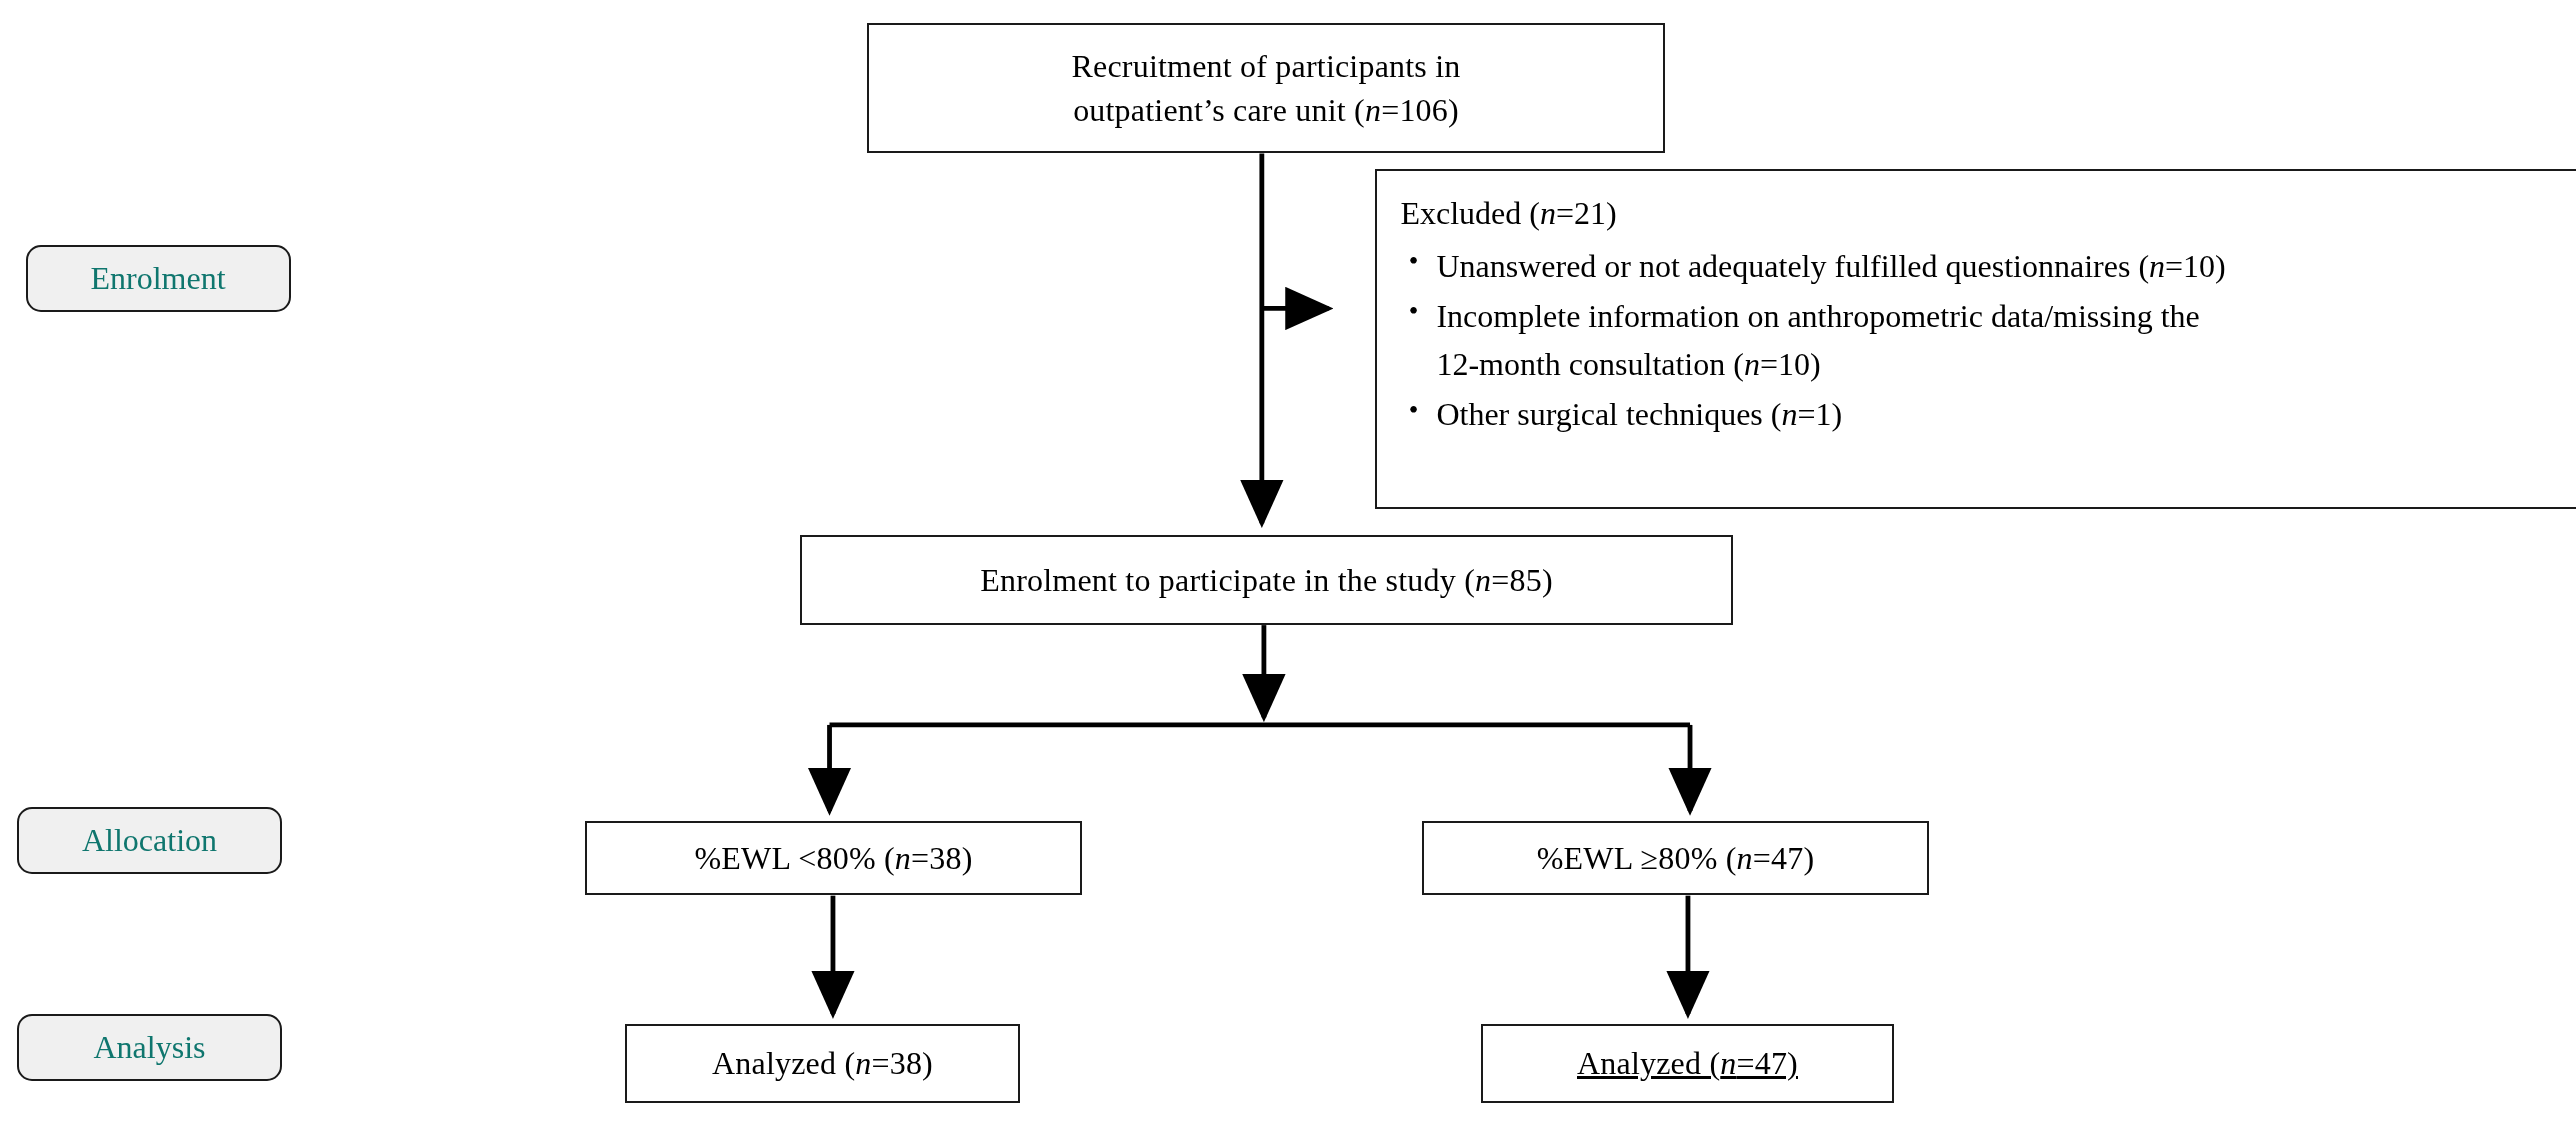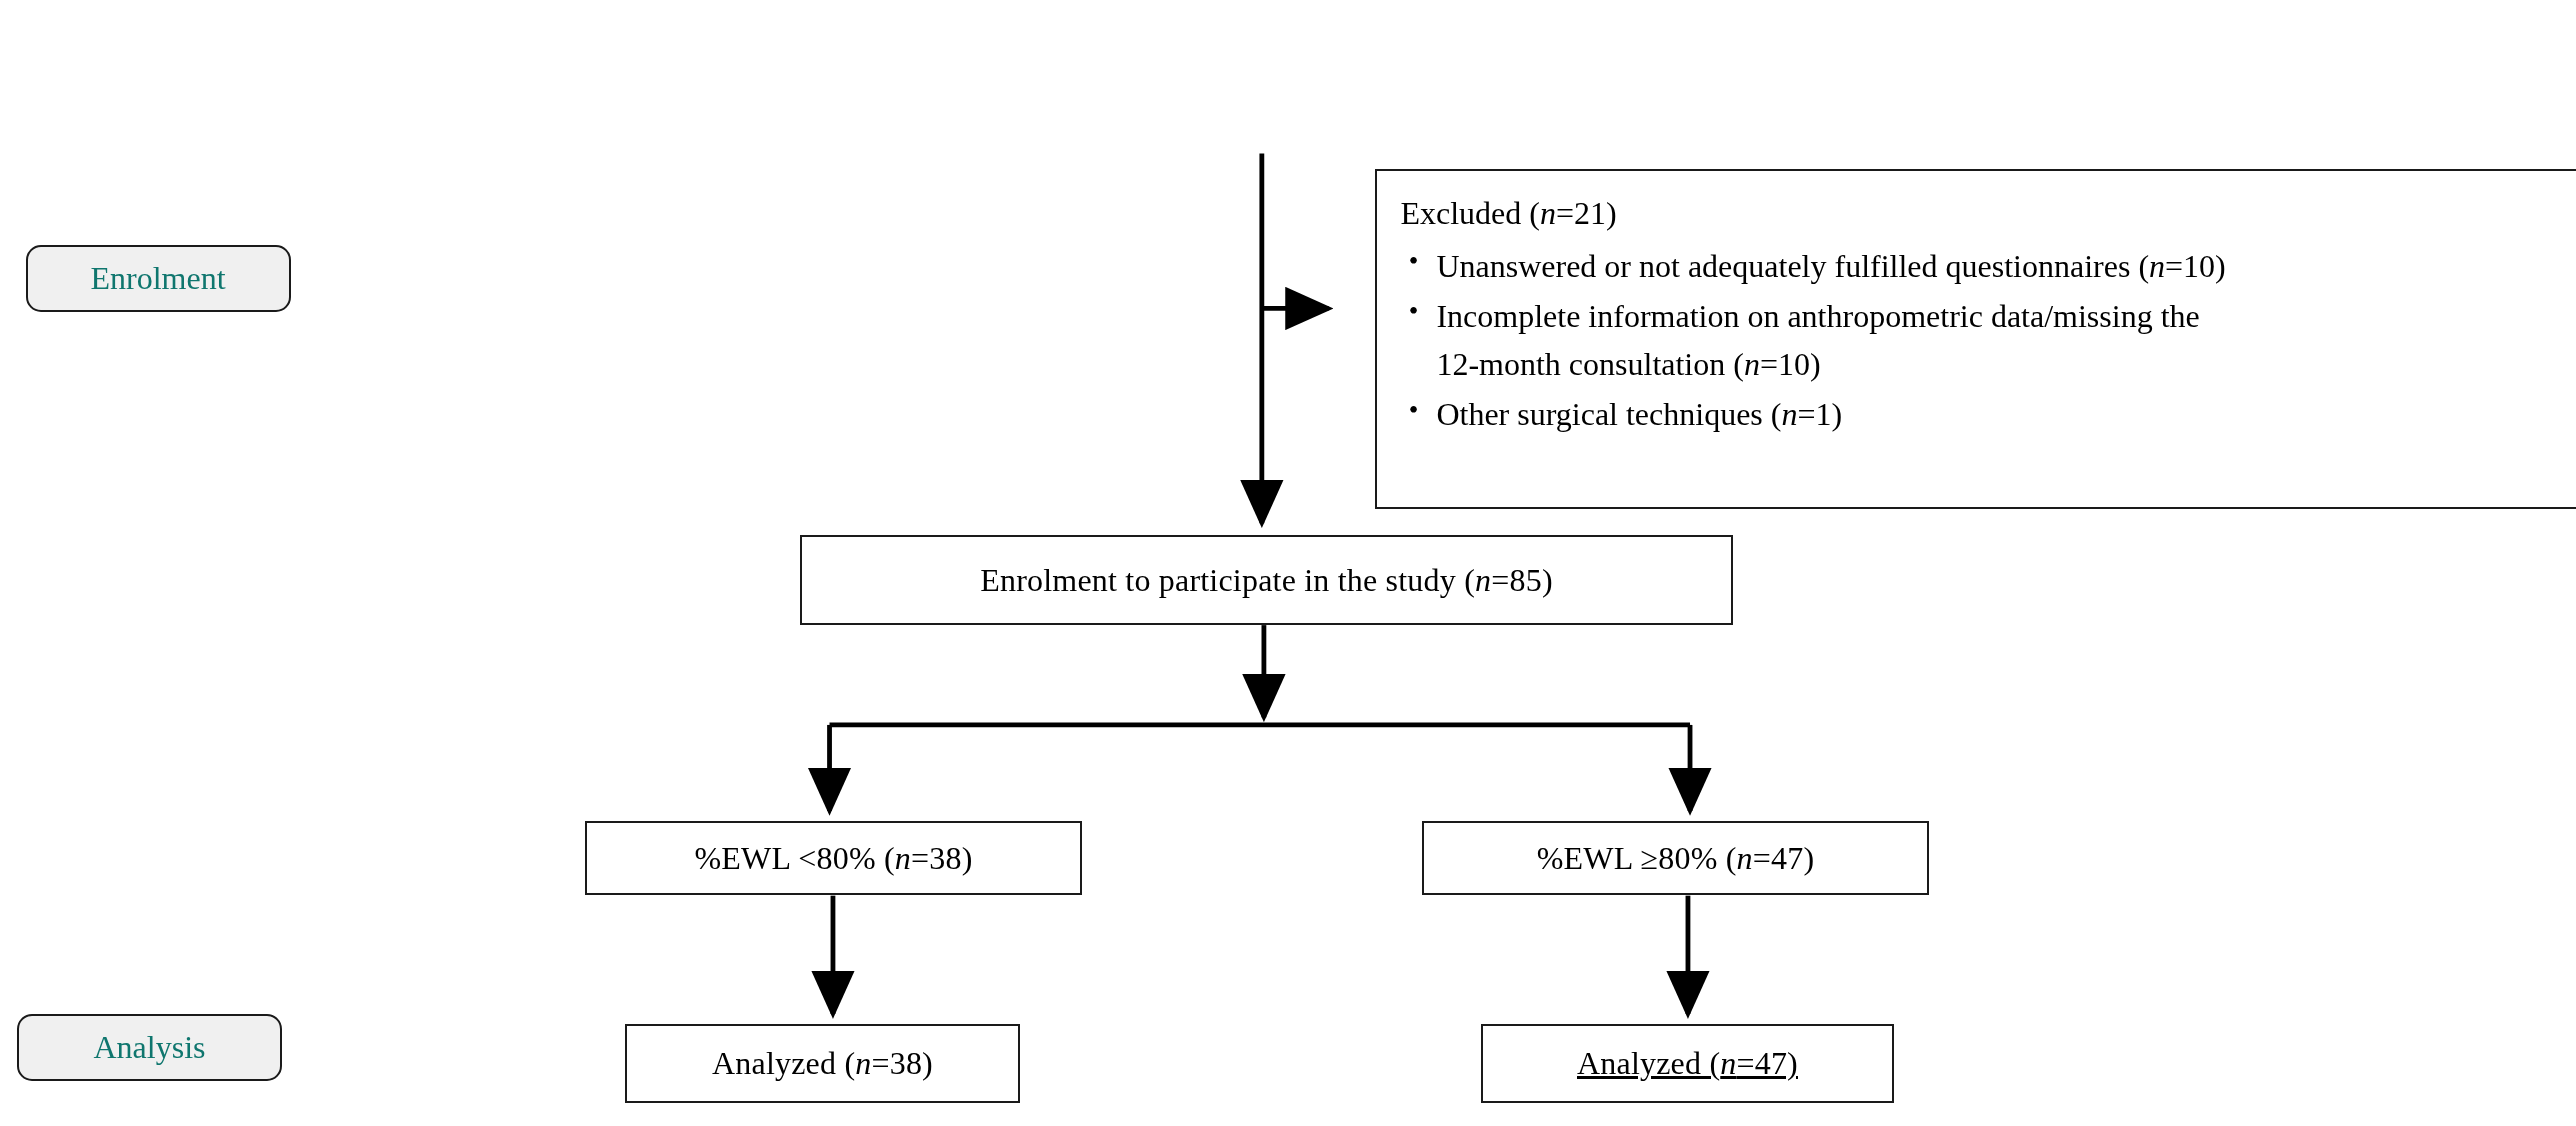--- a/index.html
+++ b/index.html
@@ -188,24 +188,33 @@
     <line x1="2455" y1="1053" x2="2455" y2="1178" stroke="#000000" stroke-width="7" marker-end="url(#arrowhead)"></line>
 
     <line x1="1210" y1="1301" x2="1210" y2="1473" stroke="#000000" stroke-width="7" marker-end="url(#arrowhead)"></line>
 
     <line x1="2452" y1="1301" x2="2452" y2="1473" stroke="#000000" stroke-width="7" marker-end="url(#arrowhead)"></line>
   </svg>
 
   <div class="stage-label" id="stage-enrolment">
     <span>Enrolment</span>
   </div>
+  <div class="stage-label" id="stage-allocation">
+    <span>Allocation</span>
+  </div>
   <div class="stage-label" id="stage-analysis">
     <span>Analysis</span>
   </div>
 
+  <div class="node" id="node-recruitment">
+    <div class="node-text">
+      <span>Recruitment of participants in</span><br>
+      <span>outpatient’s care unit (</span><span class="italic-n">n</span><span>=106)</span>
+    </div>
+  </div>
 
   <div class="node" id="node-excluded">
     <div class="excluded-inner">
       <div class="excluded-title"><span>Excluded (</span><span class="italic-n">n</span><span>=21)</span></div>
       <ul class="excluded-list">
         <li>
           <span class="bullet">•</span>
           <span>Unanswered or not adequately fulfilled questionnaires (</span><span class="italic-n">n</span><span>=10)</span>
         </li>
         <li>

